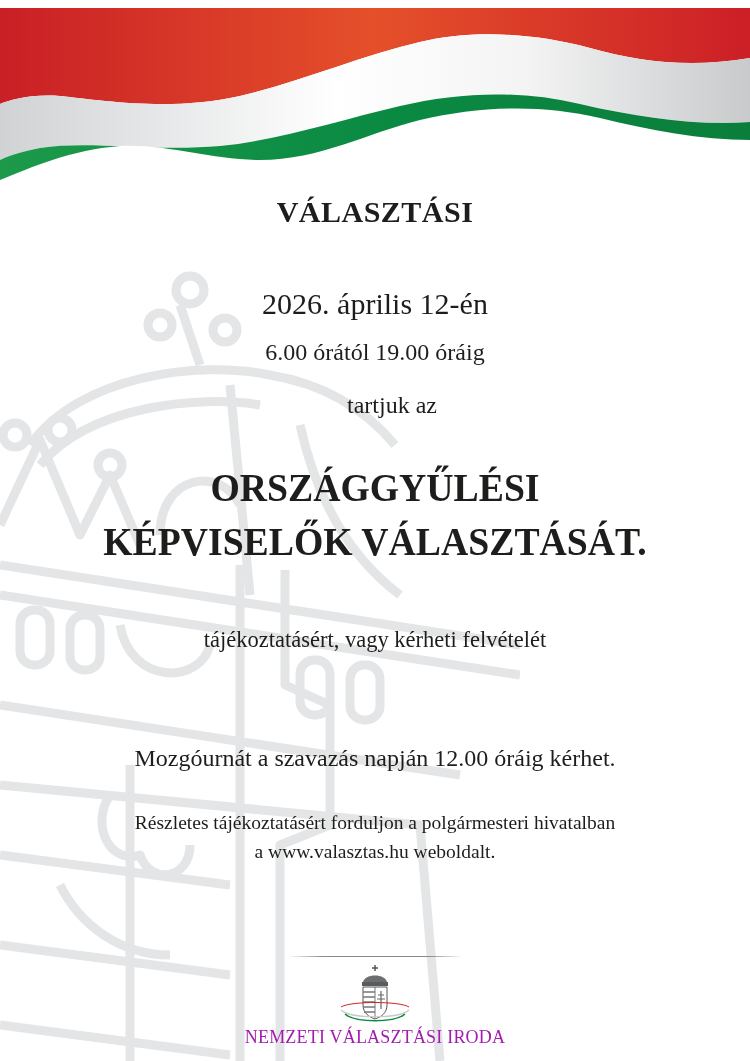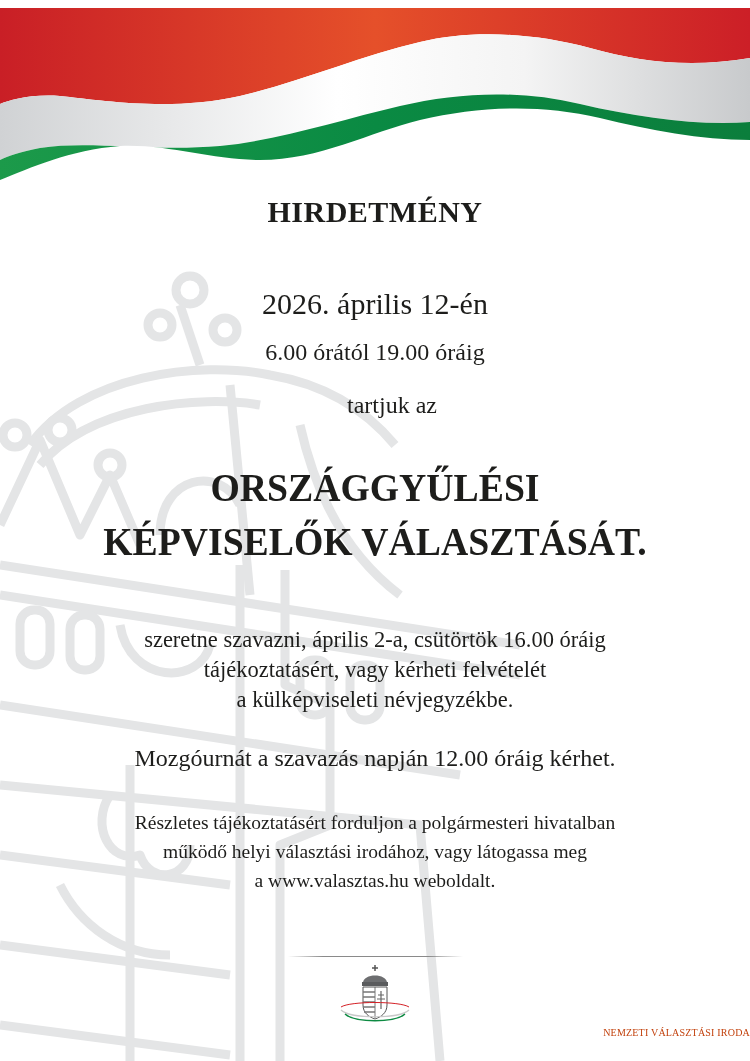--- a/index.html
+++ b/index.html
@@ -14,21 +14,21 @@
     .hours { top: 339px; font-size: 24px; }
     .tart { top: 392px; font-size: 24px; margin-left: 17px; }
     .head1 { top: 463px; font-size: 41px; font-weight: bold; transform: scaleX(0.92); }
     .head2 { top: 517px; font-size: 41px; font-weight: bold; transform: scaleX(0.92); }
     .para { top: 625px; font-size: 22.5px; line-height: 30px; }
     .mozgo { top: 745px; font-size: 24px; }
     .info { top: 808px; font-size: 19.5px; line-height: 29px; }
     .rule { position: absolute; left: 288px; top: 956px; width: 175px; height: 1px;
             background: linear-gradient(90deg, rgba(150,150,150,0), #8a8a8a 20%, #8a8a8a 80%, rgba(150,150,150,0)); }
     .logo { position: absolute; left: 335px; top: 963px; width: 80px; height: 64px; }
-    .org { top: 1027px; font-size: 10px; letter-spacing: 0.2px; color: #c2410c; text-align: right; }
+    .org { top: 1027px; font-size: 18px; letter-spacing: 0.2px; color: #a21caf; }
   </style>
 </head>
 <body>
 
 <svg class="flag" viewBox="0 0 750 180" preserveAspectRatio="none">
   <defs>
     <linearGradient id="redG" x1="0" x2="1" y1="0" y2="0">
       <stop offset="0" stop-color="#c91f26"></stop>
       <stop offset="0.5" stop-color="#e5502a"></stop>
       <stop offset="1" stop-color="#cc1f27"></stop>
@@ -79,38 +79,35 @@
   <path d="M285,305 L285,420 L330,440 L330,560 L280,580 L280,796"></path>
   <path d="M0,590 L230,620"></path>
   <path d="M0,680 L230,710"></path>
   <path d="M0,760 L230,790"></path>
   <path d="M110,530 C90,560 110,600 140,590 C150,620 190,615 190,580"></path>
   <path d="M60,620 C80,660 120,690 170,690"></path>
   <path d="M130,500 L130,796"></path>
 </svg>
 
 <div class="content">
-  <div class="t title">HIRDETMÉNY</div>
+  <div class="t title">VÁLASZTÁSI</div>
   <div class="t date">2026. április 12-én</div>
   <div class="t hours">6.00 órától 19.00 óráig</div>
   <div class="t tart">tartjuk az</div>
   <div class="t head1">ORSZÁGGYŰLÉSI</div>
   <div class="t head2">KÉPVISELŐK VÁLASZTÁSÁT.</div>
 
   <div class="t para">
-    <div>szeretne szavazni, április 2-a, csütörtök 16.00 óráig</div>
     <div>tájékoztatásért, vagy kérheti felvételét</div>
-    <div>a külképviseleti névjegyzékbe.</div>
   </div>
 
   <div class="t mozgo">Mozgóurnát a szavazás napján 12.00 óráig kérhet.</div>
 
   <div class="t info">
     <div>Részletes tájékoztatásért forduljon a polgármesteri hivatalban</div>
-    <div>működő helyi választási irodához, vagy látogassa meg</div>
     <div>a www.valasztas.hu weboldalt.</div>
   </div>
 </div>
 
 <div class="rule"></div>
 
 <svg class="logo" viewBox="0 0 80 64">
 
   <path d="M40,2 L40,8" stroke="#555" stroke-width="1.5"></path>
   <path d="M37,5 L43,5" stroke="#555" stroke-width="1.5"></path>

